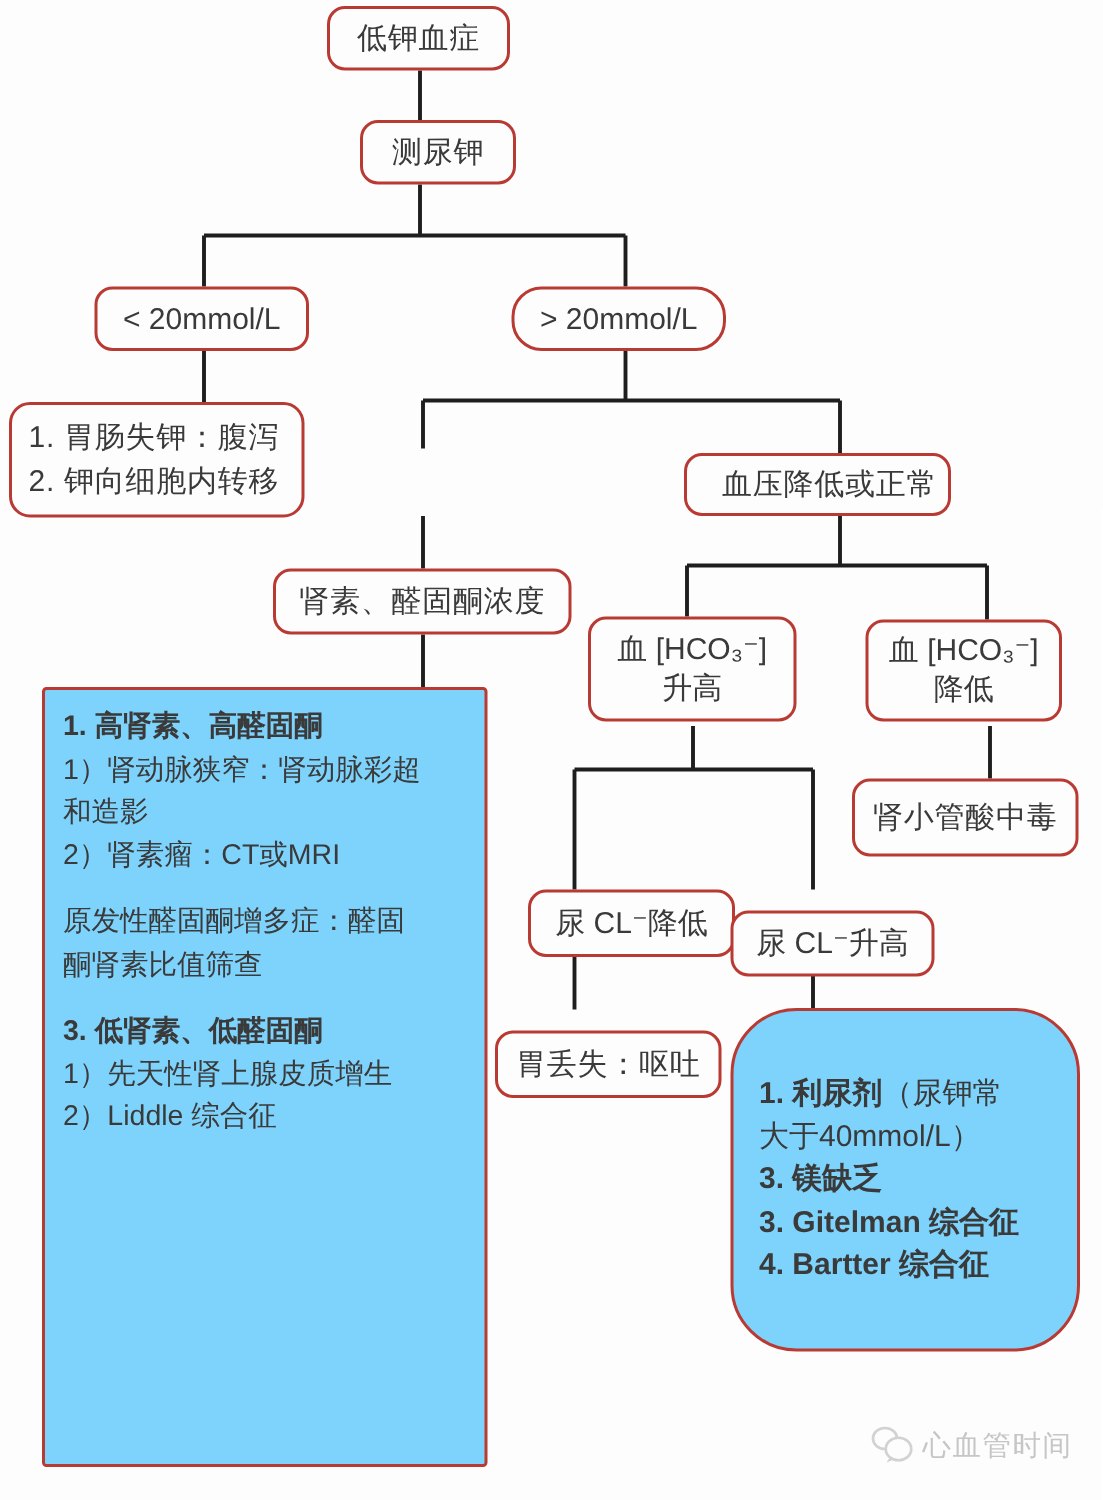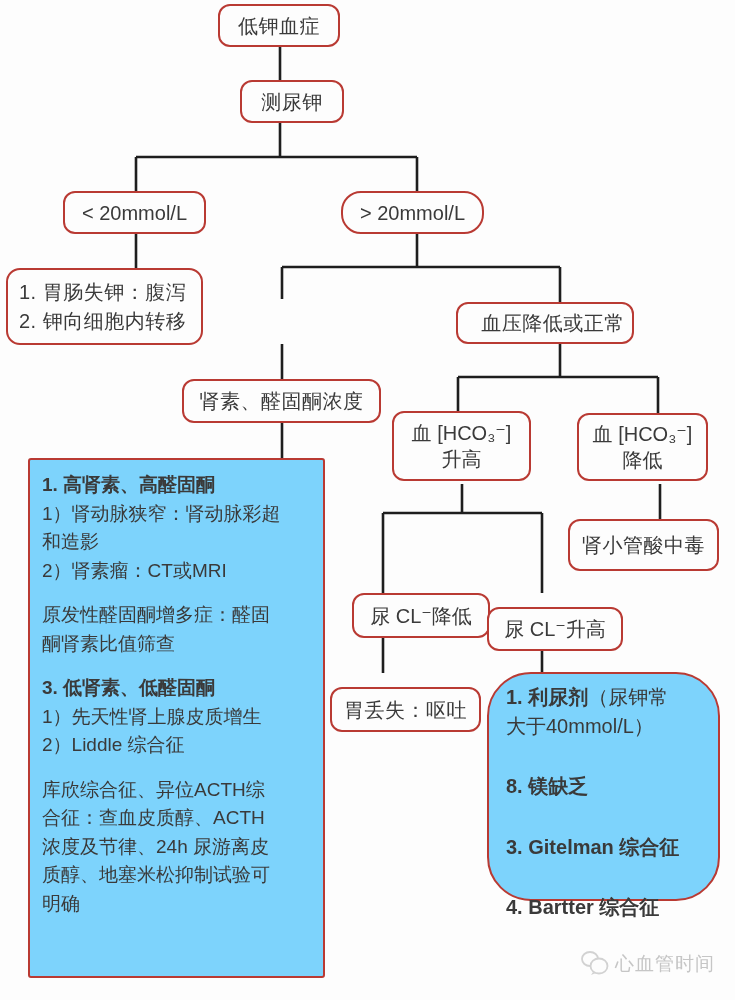--- a/index.html
+++ b/index.html
@@ -55,21 +55,21 @@
   #diuretics-box{
     left:487px;top:672px;width:233px;height:229px;
     border-radius:44px;
     padding:10px 12px 10px 17px;
     font-size:20px;
     line-height:1.43;
     display:flex;
     flex-direction:column;
     justify-content:center;
   }
-  .di-item{white-space:pre-line;margin-top:32px;}
+  .di-item{white-space:pre-line;}
   .di-bold{font-weight:bold;}
   #watermark{
     position:absolute;left:580px;top:950px;
     display:flex;align-items:center;gap:5px;
     color:var(--wm);
     font-size:19px;
     letter-spacing:1px;
   }
 </style>
 </head>
@@ -145,32 +145,27 @@
     <div class="sec">
       <div class="sec-body">原发性醛固酮增多症：醛固
 酮肾素比值筛查</div>
     </div>
     <div class="sec">
       <div class="sec-title">3. 低肾素、低醛固酮</div>
       <div class="sec-body">1）先天性肾上腺皮质增生
 2）Liddle 综合征</div>
     </div>
     <div class="sec">
-      <div class="sec-body">库欣综合征、异位ACTH综
-合征：查血皮质醇、ACTH
-浓度及节律、24h 尿游离皮
-质醇、地塞米松抑制试验可
-明确</div>
     </div>
   </div>
 
   <div id="diuretics-box" class="bigbox">
     <div class="di-item"><span class="di-bold">1. 利尿剂</span><span class="pre">（尿钾常
 大于40mmol/L）</span></div>
-    <div class="di-item"><span class="di-bold">8. 镁缺乏</span><span class="pre"></span></div>
+    <div class="di-item"><span class="di-bold">3. 镁缺乏</span><span class="pre"></span></div>
     <div class="di-item"><span class="di-bold">3. Gitelman 综合征</span><span class="pre"></span></div>
     <div class="di-item"><span class="di-bold">4. Bartter 综合征</span><span class="pre"></span></div>
   </div>
 
   <div id="watermark">
     <span style="display:inline-flex;">
       <svg width="30" height="27" viewBox="0 0 30 27" xmlns="http://www.w3.org/2000/svg">
         <g fill="none" stroke="#d2d2d2" stroke-width="1.8">
           <ellipse cx="10" cy="9" rx="8" ry="7"></ellipse>
           <ellipse cx="19" cy="16" rx="8.5" ry="7.5" fill="#fdfdfd"></ellipse>

